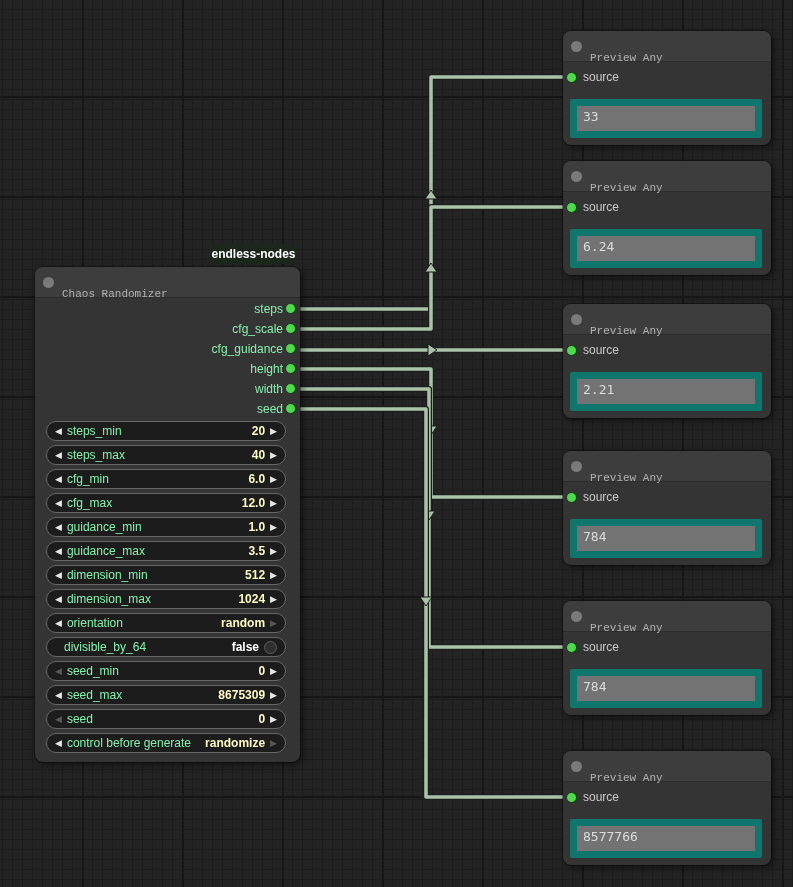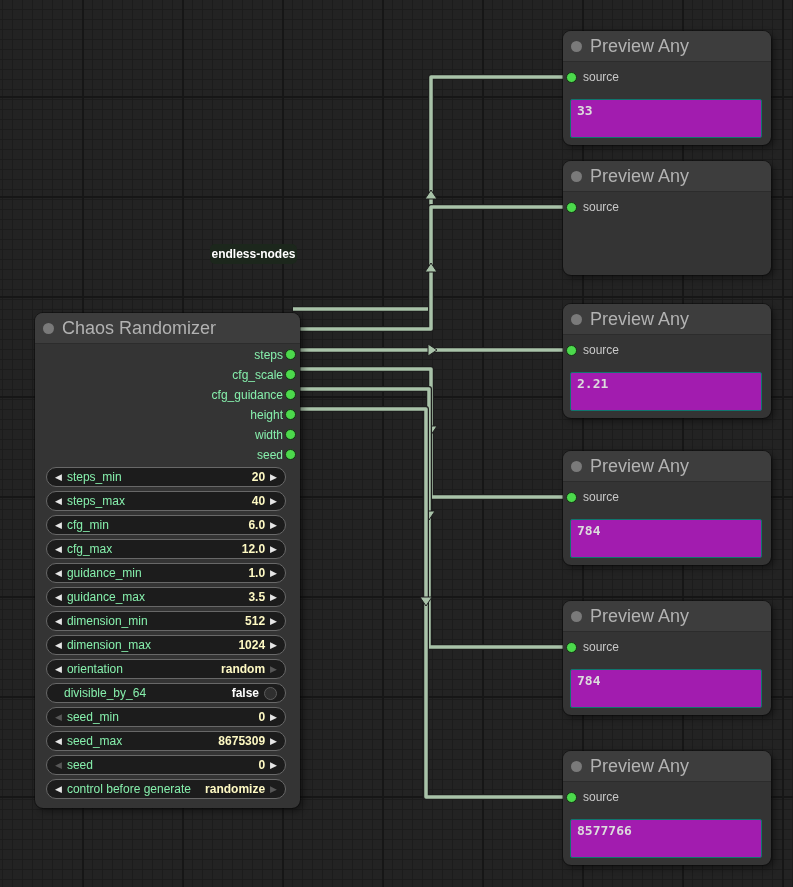--- a/index.html
+++ b/index.html
@@ -26,22 +26,22 @@
   }
   .titlebar{
     position:absolute;left:0;top:0;right:0;height:30px;background:#3d3d3d;
     border-radius:8px 8px 0 0;border-bottom:1px solid #2c2c2c;
   }
   .title-dot{
     position:absolute;left:8px;top:10px;width:11px;height:11px;border-radius:50%;
     background:#7a7a7a;
   }
   .title-text{
-    position:absolute;left:27px;top:0;height:30px;line-height:30px;
-    color:#b2b2b2;font-size:18px;white-space:nowrap;
+    position:absolute;left:27px;top:12px;height:30px;line-height:30px;
+    color:#b2b2b2;font-size:11px;white-space:nowrap;font-family:Liberation Mono, monospace;
   }
   .port{
     position:absolute;width:9px;height:9px;border-radius:50%;
     background:#4cd94c;border:1.5px solid #143314;box-sizing:content-box;
   }
   .orow{position:absolute;right:17px;height:14px;line-height:14px;
     color:#86efac;font-size:12px;text-align:right;white-space:nowrap;}
   .srclabel{position:absolute;left:20px;height:14px;line-height:14px;
     color:#c9c9c9;font-size:12px;white-space:nowrap;}
 
@@ -62,23 +62,22 @@
   }
 
   .badge{
     position:absolute;left:210px;top:244px;width:87px;height:20px;
     background:#1c271c;border-radius:5px;color:#ffffff;
     font-size:12px;font-weight:700;text-align:center;line-height:20px;
   }
 
   .pbox{
     position:absolute;left:7px;top:68px;width:192px;height:39px;box-sizing:border-box;
-    background:#a21caf;border:1px solid #0f766e;border-radius:2px;
+    background:#737373;border:7px solid #0f766e;border-radius:2px;
     overflow:hidden;
-    font-weight:bold;
   }
   .pval{
     padding:3px 6px;color:#dcdcdc;font-size:13px;
     font-family:"DejaVu Sans Mono",monospace;white-space:pre;
   }
 </style>
 </head>
 <body>
 
 <svg class="wires">
@@ -109,21 +108,21 @@
   </g>
   <g>
     <path class="wire-under" d="M293,409 H426 V797 H571"></path>
     <path class="wire" d="M293,409 H426 V797 H571"></path>
     <polygon class="wire-arrow" points="426,606 420,597 432,597"></polygon>
   </g>
 </svg>
 
 <div class="badge">endless-nodes</div>
 
-<div class="node" style="left:35px;top:267px;width:265px;height:495px;margin-top:46px;">
+<div class="node" style="left:35px;top:267px;width:265px;height:495px;">
   <div class="titlebar">
     <div class="title-dot"></div>
     <div class="title-text">Chaos Randomizer</div>
   </div>
 
   <div class="orow" style="top:35px;">steps</div>
   <div class="orow" style="top:55px;">cfg_scale</div>
   <div class="orow" style="top:75px;">cfg_guidance</div>
   <div class="orow" style="top:95px;">height</div>
   <div class="orow" style="top:115px;">width</div>
@@ -247,20 +246,23 @@
   </div>
 </div>
 
 <div class="node" style="left:563px;top:161px;width:208px;height:114px;">
   <div class="titlebar">
     <div class="title-dot"></div>
     <div class="title-text">Preview Any</div>
   </div>
   <div class="port" style="left:3px;top:41px;"></div>
   <div class="srclabel" style="top:39px;">source</div>
+  <div class="pbox">
+    <div class="pval">6.24</div>
+  </div>
 </div>
 
 <div class="node" style="left:563px;top:304px;width:208px;height:114px;">
   <div class="titlebar">
     <div class="title-dot"></div>
     <div class="title-text">Preview Any</div>
   </div>
   <div class="port" style="left:3px;top:41px;"></div>
   <div class="srclabel" style="top:39px;">source</div>
   <div class="pbox">

